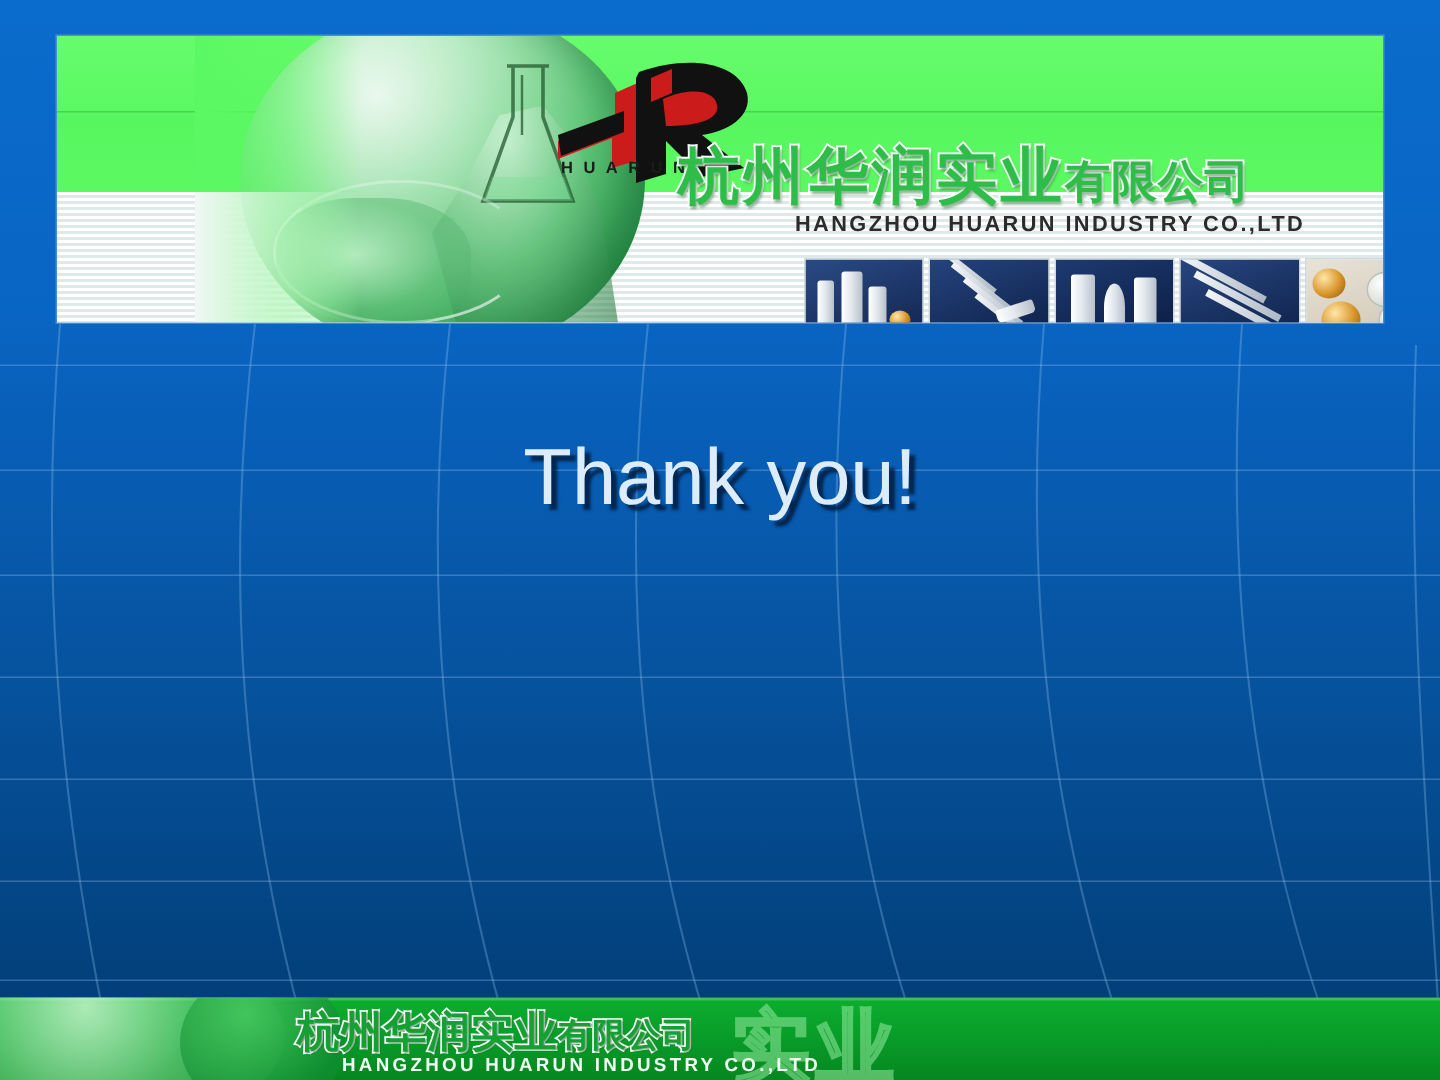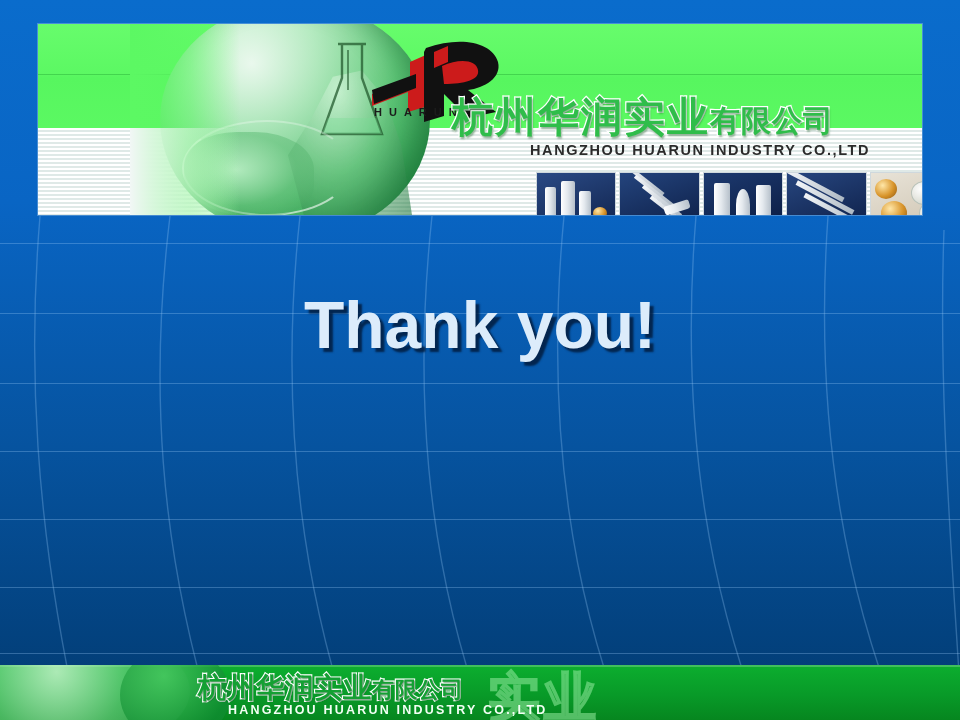--- a/index.html
+++ b/index.html
@@ -139,21 +139,21 @@
   .line-cn {
     font-family:"DejaVu Serif", serif;
     font-size:76px; font-weight:normal; letter-spacing:14px;
     color:#e4f2fd;
     text-shadow:3px 4px 2px rgba(2,28,62,0.85);
     line-height:1.1;
   }
   .line-en {
     margin-top:4px;
     font-family:"Liberation Sans", sans-serif;
-    font-size:66px; font-weight:bold; letter-spacing:0px;
+    font-size:53px; font-weight:normal; letter-spacing:0px;
     color:#dcecfb;
     text-shadow:4px 4px 2px rgba(2,28,62,0.85);
     line-height:1.08;
   }
 
   
   #footer {
     position:absolute; left:0; bottom:0; width:960px; height:55px;
     background:linear-gradient(180deg,#0cae2f 0%, #089a28 55%, #06861f 100%);
     overflow:hidden;

